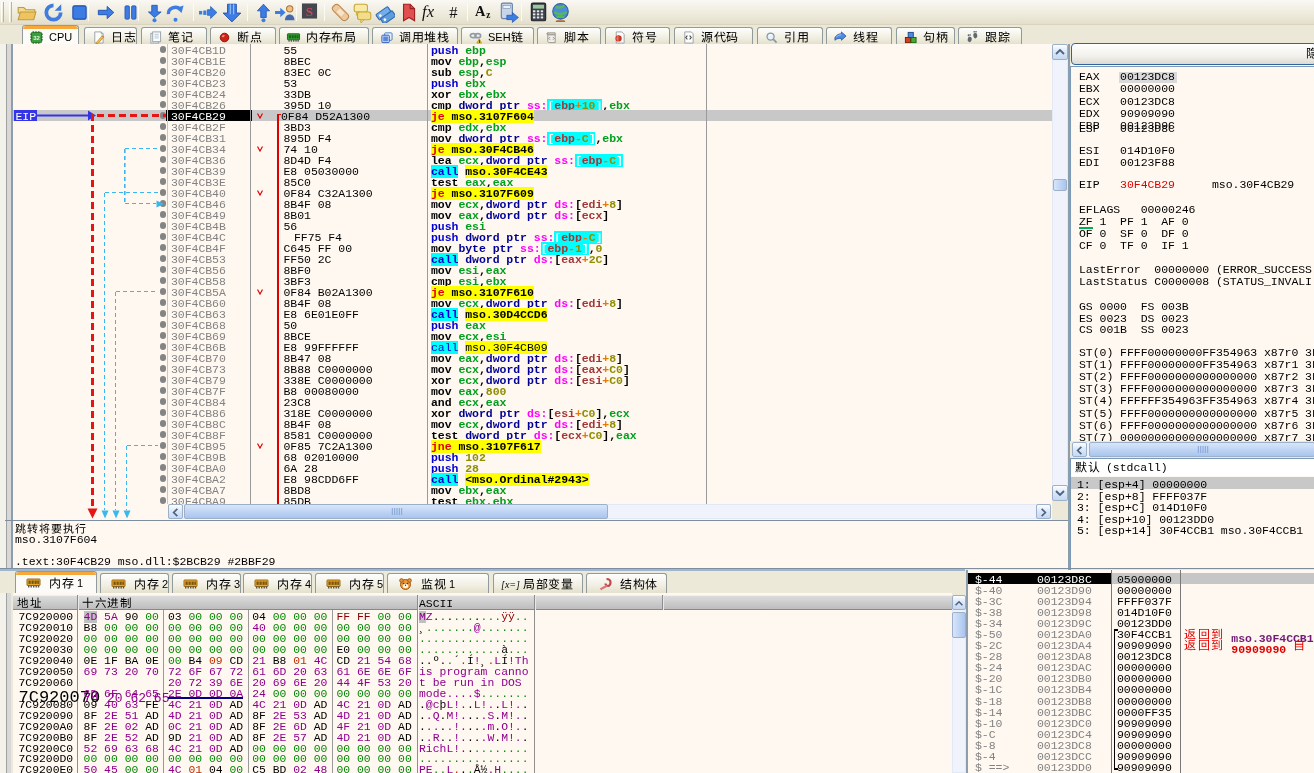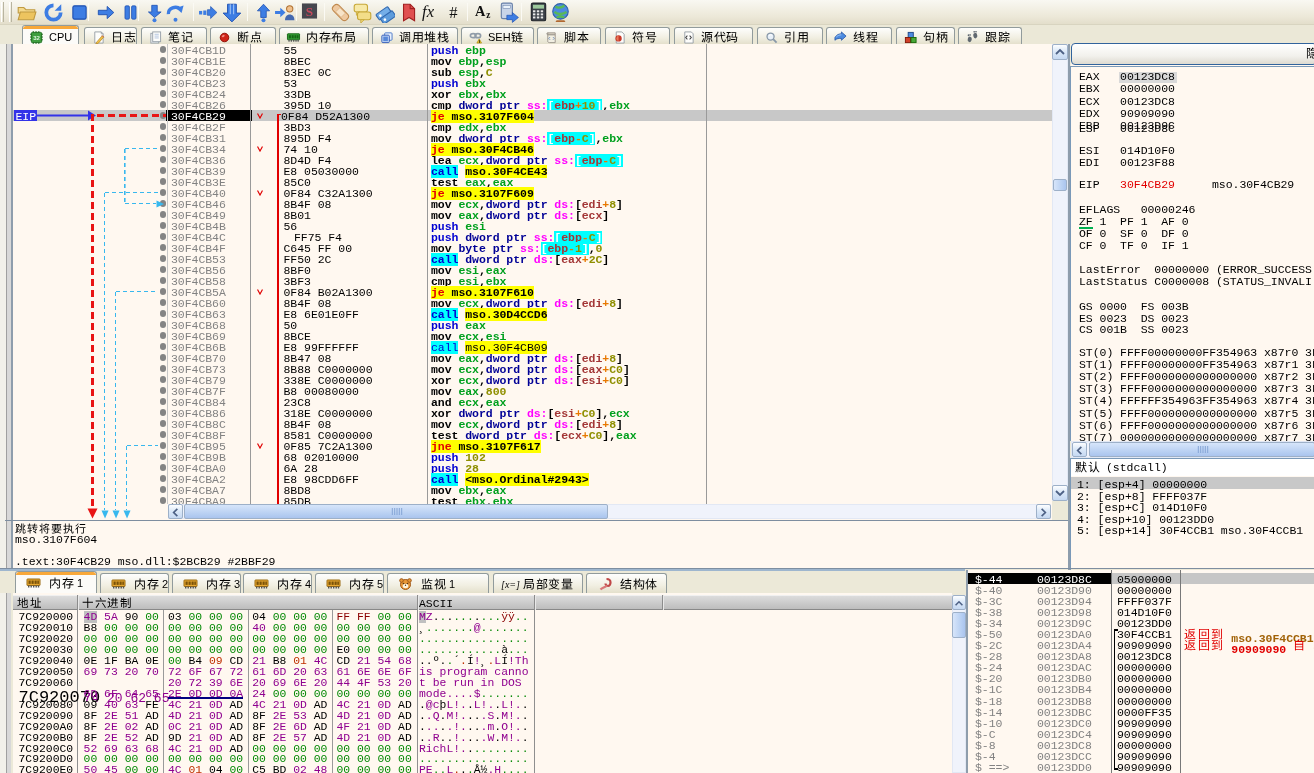--- a/index.html
+++ b/index.html
@@ -981,21 +981,21 @@
 <div class="a d" style="left:1117px;top:595.9px;color:#000">FFFF037F</div>
 <div class="a d" style="left:975px;top:607.0px;color:#828282">$-38</div>
 <div class="a d" style="left:1037px;top:607.0px;color:#828282">00123D98</div>
 <div class="a d" style="left:1117px;top:607.0px;color:#000">014D10F0</div>
 <div class="a d" style="left:975px;top:618.0px;color:#828282">$-34</div>
 <div class="a d" style="left:1037px;top:618.0px;color:#828282">00123D9C</div>
 <div class="a d" style="left:1117px;top:618.0px;color:#000">00123DD0</div>
 <div class="a d" style="left:975px;top:629.1px;color:#828282">$-50</div>
 <div class="a d" style="left:1037px;top:629.1px;color:#828282">00123DA0</div>
 <div class="a d" style="left:1117px;top:629.1px;color:#000">30F4CCB1</div>
-<div class="a" style="left:1184px;top:627.6px;color:#a16207;white-space:nowrap"><svg class="cj" style="width:12px;height:12px;fill:#E10000;margin-right:1.5px;">
+<div class="a" style="left:1184px;top:627.6px;color:#701a75;white-space:nowrap"><svg class="cj" style="width:12px;height:12px;fill:#E10000;margin-right:1.5px;">
       <use href="#u8FD4"></use>
     </svg><svg class="cj" style="width:12px;height:12px;fill:#E10000;margin-right:1.5px;">
       <use href="#u56DE"></use>
     </svg><svg class="cj" style="width:12px;height:12px;fill:#E10000;margin-right:1.5px;">
       <use href="#u5230"></use>
     </svg><span class="d" style="font-weight:bold"> mso.30F4CCB1</span></div>
 <div class="a d" style="left:975px;top:640.2px;color:#828282">$-2C</div>
 <div class="a d" style="left:1037px;top:640.2px;color:#828282">00123DA4</div>
 <div class="a d" style="left:1117px;top:640.2px;color:#000">90909090</div>
 <div class="a" style="left:1184px;top:638.7px;color:#E10000;white-space:nowrap"><svg class="cj" style="width:12px;height:12px;fill:#E10000;margin-right:1.5px;">

